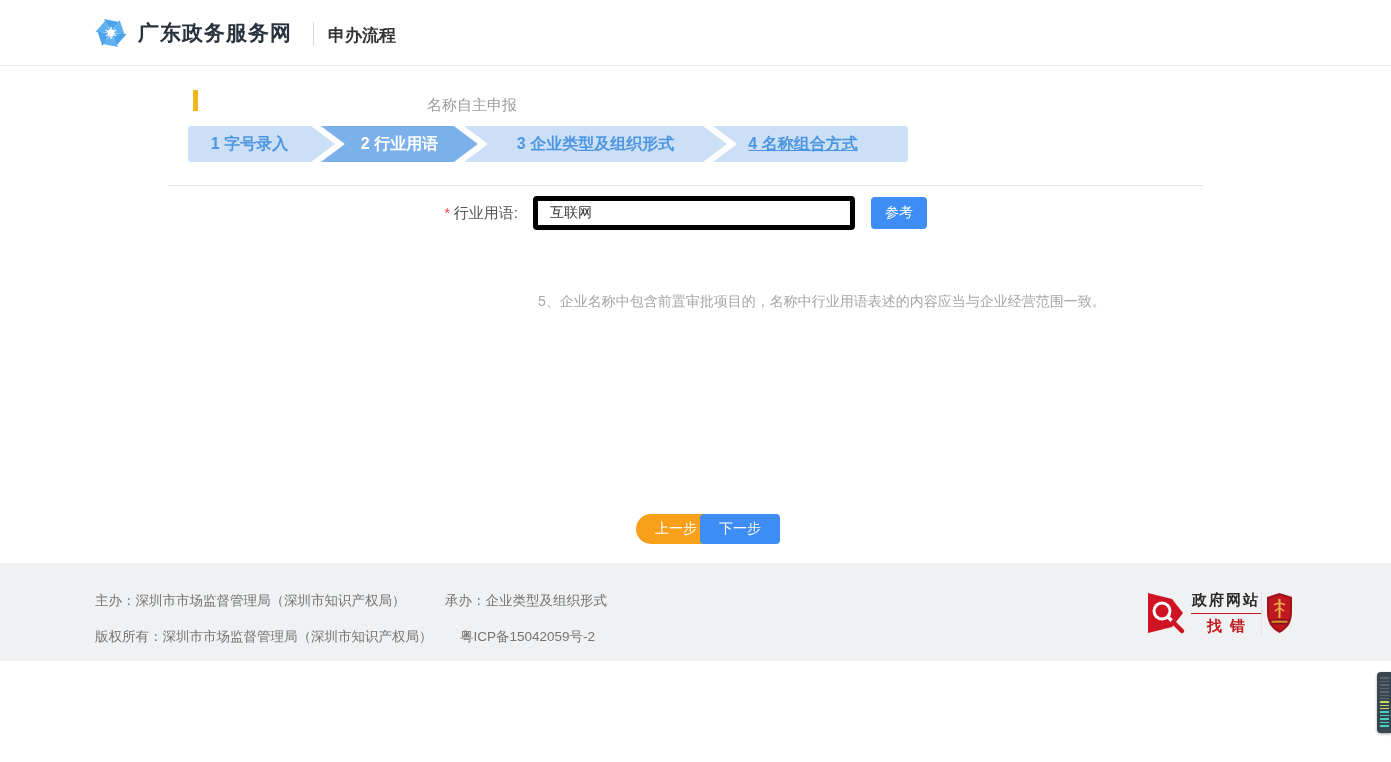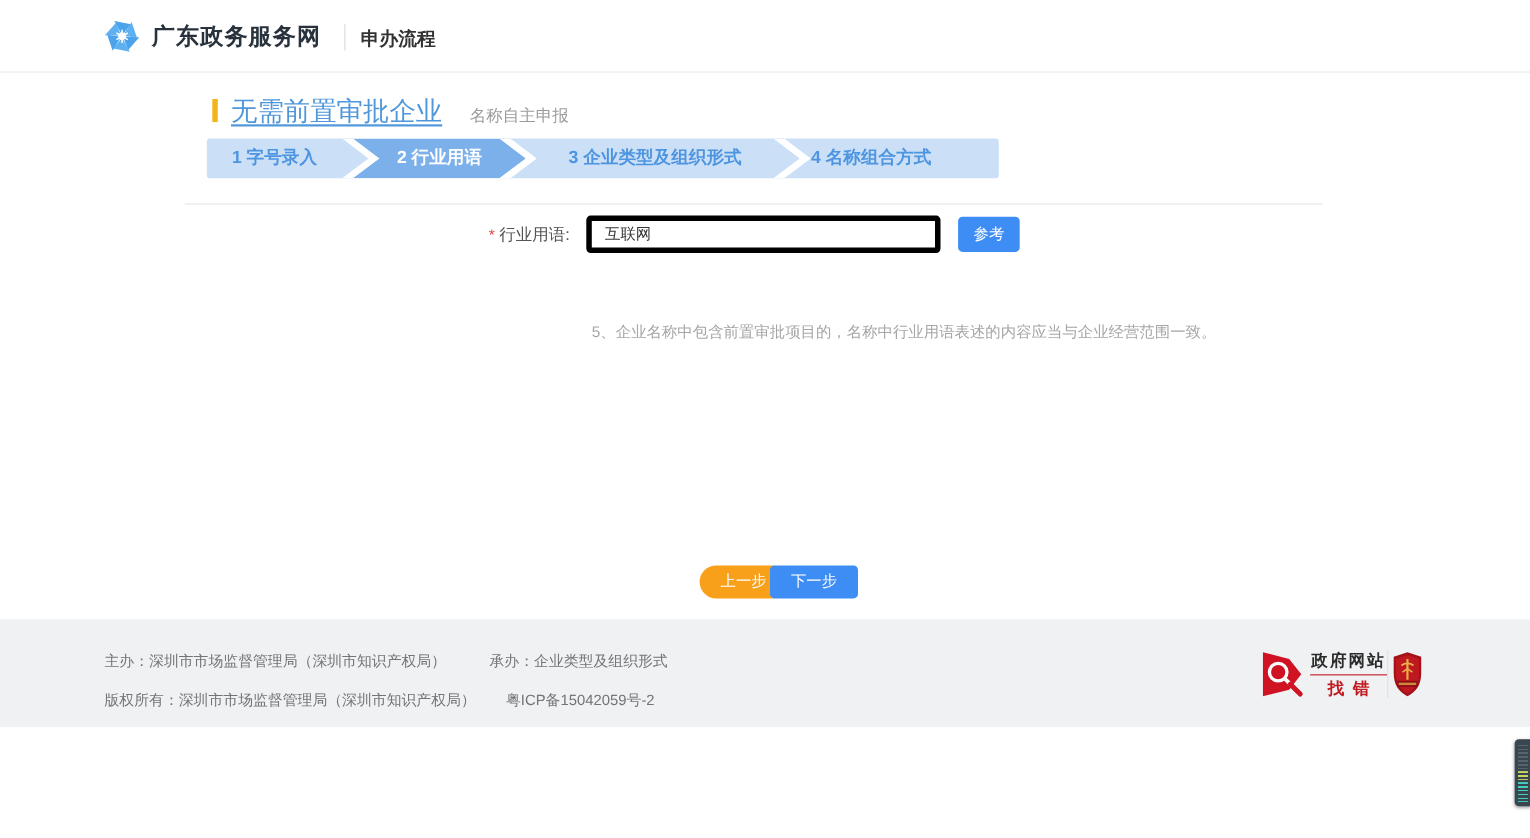--- a/index.html
+++ b/index.html
@@ -29,21 +29,21 @@
   .step.active{background:#7cb0ea;color:#ffffff;
         clip-path:polygon(0 0, calc(100% - 24px) 0, 100% 50%, calc(100% - 24px) 100%, 0 100%, 24px 50%);}
   .sep{position:absolute;top:0;width:34px;height:36px;background:#ffffff;
         clip-path:polygon(0 0, calc(100% - 24px) 0, 100% 50%, calc(100% - 24px) 100%, 0 100%, 24px 50%);}
   .s1{left:0;width:123px;}
   .sep1{left:123px;}
   .s2{left:133px;width:157px;}
   .sep2{left:266px;}
   .s3{left:300px;width:215px;}
   .sep3{left:515px;}
-  .s4{left:538px;width:171px;padding-right:39px;box-sizing:border-box;}
+  .s4{left:549px;width:171px;padding-right:39px;box-sizing:border-box;text-decoration:underline;}
 
   .content-divider{position:absolute;left:168px;top:185px;width:1035px;height:1px;background:#e5e5e5;}
 
   
   .form-label{position:absolute;left:168px;top:197px;width:350px;height:32px;line-height:32px;
               text-align:right;font-size:15px;color:#555;}
   .req{color:#e04343;margin-right:4px;font-size:14px;}
   .industry-input{position:absolute;left:533px;top:196px;width:322px;height:34px;box-sizing:border-box;
               border:5px solid #000000;border-radius:4px;padding:0 12px;font-size:14px;color:#333;
               font-family:inherit;outline:none;background:#fff;}
@@ -109,21 +109,20 @@
           </g>
         </g>
       </svg>
       <span class="site-name">广东政务服务网</span>
     </div>
     <span class="header-divider"></span>
     <span class="page-name">申办流程</span>
   </div>
 
   <span class="title-bar"></span>
-  <span class="page-title">无需前置审批企业</span>
   <span class="page-subtitle">名称自主申报</span>
 
   <div class="steps">
     <div class="step s1">1 字号录入</div>
     <div class="sep sep1"></div>
     <div class="step active s2">2 行业用语</div>
     <div class="sep sep2"></div>
     <div class="step s3">3 企业类型及组织形式</div>
     <div class="sep sep3"></div>
     <div class="step s4">4 名称组合方式</div>

